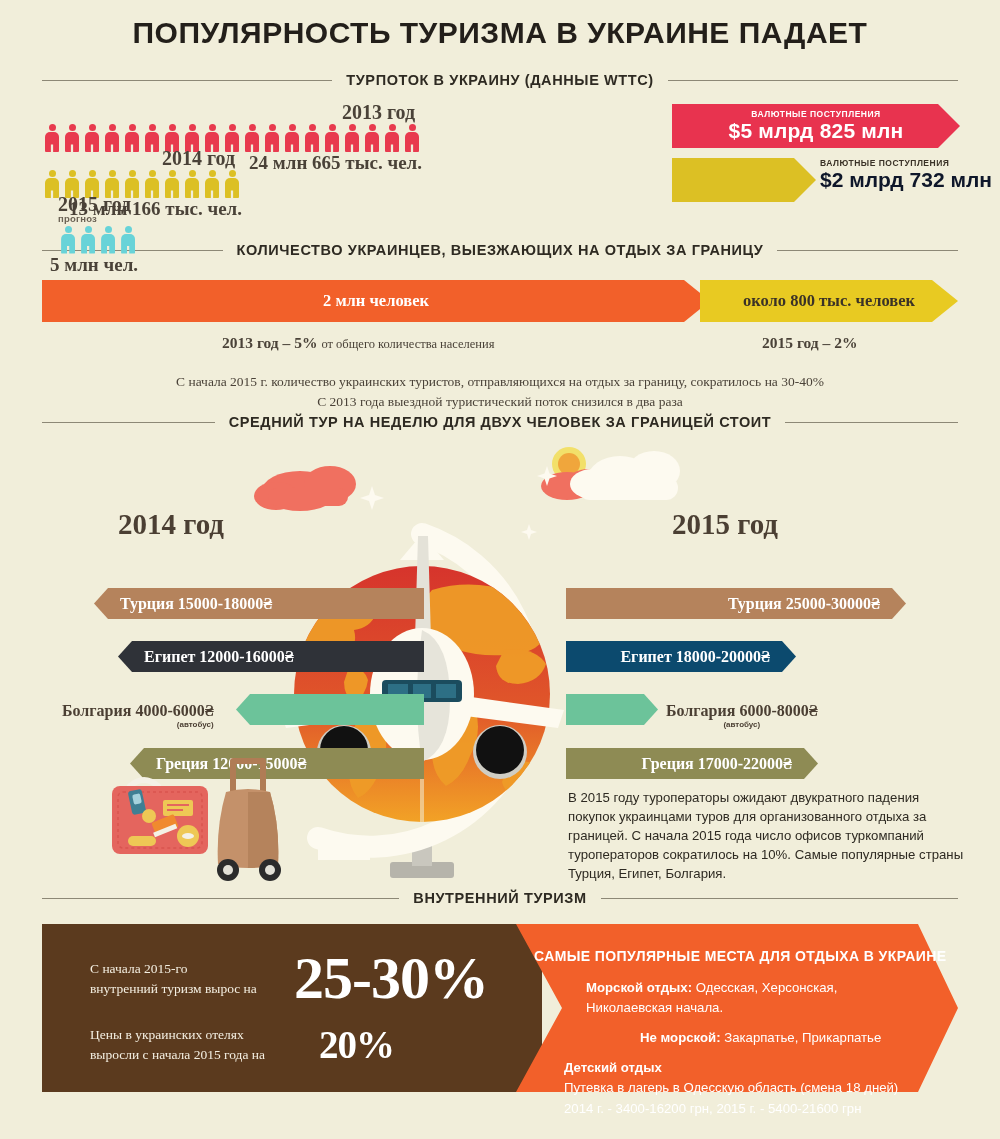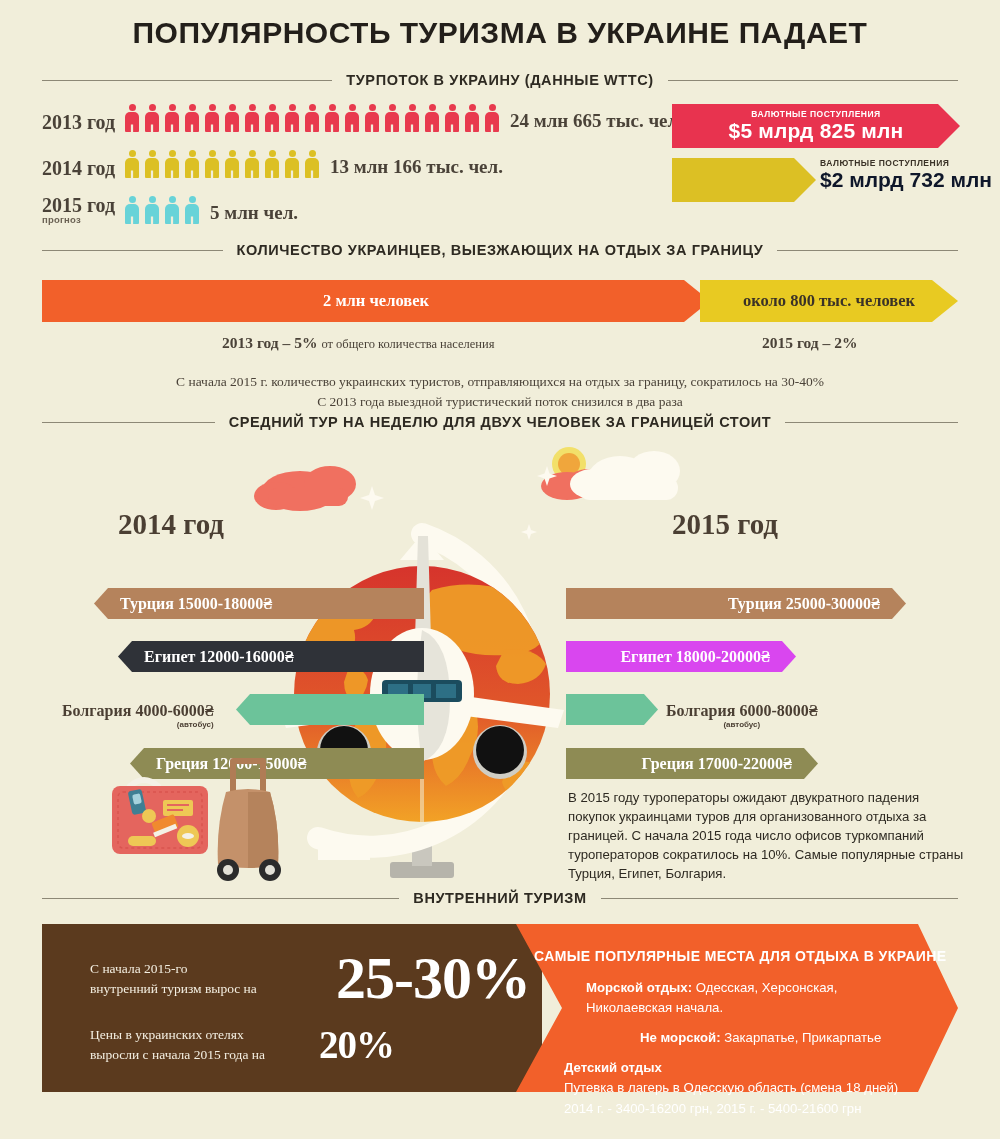--- a/index.html
+++ b/index.html
@@ -32,21 +32,21 @@
     margin-top: 18px;
   }
   .sect .rule { flex: 1 1 auto; height: 1px; background: #8d8876; }
   .sect .sect-label {
     font-size: 14.5px; font-weight: bold; letter-spacing: .6px;
     color: #2e2a22; white-space: nowrap;
   }
 
   
   .flow { position: relative; margin-top: 14px; height: 140px; }
-  .flow-row { position: absolute; left: 42px; display: flex; align-items: flex-end; }
+  .flow-row { position: absolute; left: 42px; display: flex; align-items: flex-end; flex-direction: column; }
   .yearlab {
     width: 80px; text-align: left;
     font-family: "Liberation Serif", serif;
     font-size: 20px; font-weight: bold; color: #4a4238;
     line-height: 1.0;
   }
   .yearlab .sub { display: block; font-family: "Liberation Sans", sans-serif; font-size: 9.5px; font-weight: bold; color: #6b6254; letter-spacing:.2px;}
   .people { display: flex; align-items: flex-end; height: 30px; }
   .p { width: 20px; height: 28px; position: relative; }
   .p::before { content:""; position:absolute; left:6.5px; top:0; width:7px; height:7px; border-radius:50%; background: currentColor; }
@@ -358,21 +358,21 @@
       <span>Болгария 4000-6000₴</span>
       <span class="sub">(автобус)</span>
     </div>
     <div class="cbar left" style="left:130px; top:312px; width:294px; background:#8e8b54;">
       <span>Греция 12000-15000₴</span>
     </div>
 
     <div class="cbar right" style="left:566px; top:152px; width:340px; background:#b5835c;justify-content:flex-end;">
       <span>Турция 25000-30000₴</span>
     </div>
-    <div class="cbar right" style="left:566px; top:205px; width:230px; background:#d946ef;justify-content:flex-end;">
+    <div class="cbar right" style="left:566px; top:205px; width:230px; background:#0c4a6e;justify-content:flex-end;">
       <span>Египет 18000-20000₴</span>
     </div>
     <div class="cbar right" style="left:566px; top:258px; width:92px; background:#6cc39a;"></div>
     <div class="cOut" style="left:666px; top:266px;">
       <span>Болгария 6000-8000₴</span>
       <span class="sub" style="text-align:center;">(автобус)</span>
     </div>
     <div class="cbar right" style="left:566px; top:312px; width:252px; background:#8e8b54;">
       <span>Греция 17000-22000₴</span>
     </div>
@@ -417,21 +417,21 @@
   <div class="sect" style="position:absolute; left:0; right:0; top:890px; margin:0;">
     <div class="rule"></div>
     <div class="sect-label">ВНУТРЕННИЙ ТУРИЗМ</div>
     <div class="rule"></div>
   </div>
 
   <div class="dom">
     <div class="domL"></div>
     <div class="domR"></div>
 
-    <div class="domStat" style="left:48px; top:20px;gap:42px;">
+    <div class="domStat" style="left:48px; top:20px;">
       <div class="txt" style="white-space:pre-line;">С начала 2015-го
 внутренний туризм вырос на</div>
       <div class="pct" style="font-size:60px; margin-left:4px;">25-30%</div>
     </div>
 
     <div class="domStat" style="left:48px; top:98px;">
       <div class="txt" style="white-space:pre-line;">Цены в украинских отелях
 выросли с начала 2015 года на</div>
       <div class="pct" style="font-size:39px; margin-left:29px;">20%</div>
     </div>

